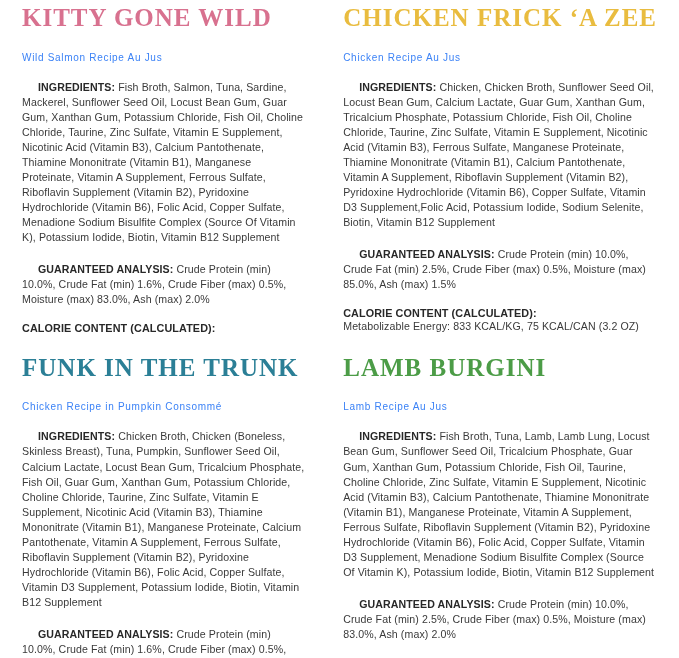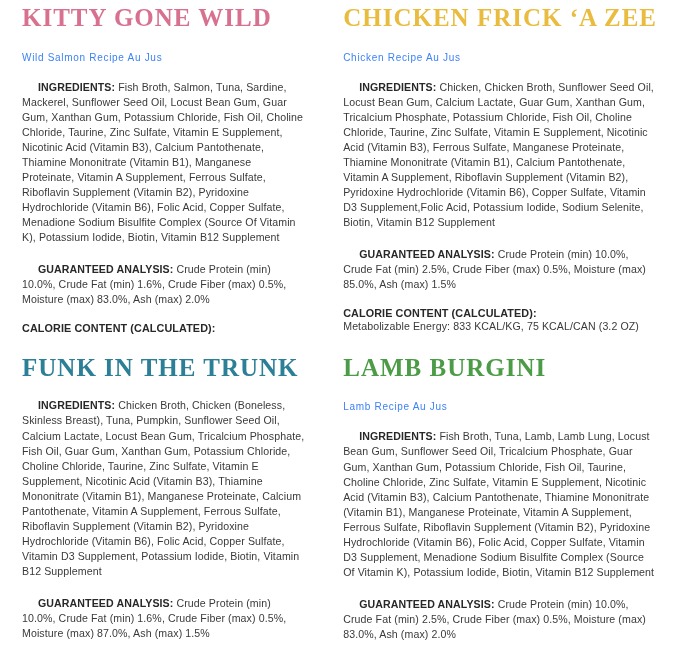--- a/index.html
+++ b/index.html
@@ -94,20 +94,21 @@
       <span>Crude Protein (min) 10.0%, Crude Fat (min) 2.5%, Crude Fiber (max) 0.5%, Moisture (max) 85.0%, Ash (max) 1.5%</span>
     </p>
     <div class="cal-block">
       <div class="cal-head">CALORIE CONTENT (CALCULATED):</div>
       <div class="cal-text">Metabolizable Energy: 833 KCAL/KG, 75 KCAL/CAN (3.2 OZ)</div>
     </div>
   </section>
 
   <section class="product">
     <h1 class="product-title" style="color: rgb(43, 127, 150);">FUNK IN THE TRUNK</h1>
+    <div class="product-subtitle">Chicken Recipe in Pumpkin Consommé</div>
     <p class="para">
       <strong>INGREDIENTS:</strong>
       <span>Chicken Broth, Chicken (Boneless, Skinless Breast), Tuna, Pumpkin, Sunflower Seed Oil, Calcium Lactate, Locust Bean Gum, Tricalcium Phosphate, Fish Oil, Guar Gum, Xanthan Gum, Potassium Chloride, Choline Chloride, Taurine, Zinc Sulfate, Vitamin E Supplement, Nicotinic Acid (Vitamin B3), Thiamine Mononitrate (Vitamin B1), Manganese Proteinate, Calcium Pantothenate, Vitamin A Supplement, Ferrous Sulfate, Riboflavin Supplement (Vitamin B2), Pyridoxine Hydrochloride (Vitamin B6), Folic Acid, Copper Sulfate, Vitamin D3 Supplement, Potassium Iodide, Biotin, Vitamin B12 Supplement</span>
     </p>
     <p class="para">
       <strong>GUARANTEED ANALYSIS:</strong>
       <span>Crude Protein (min) 10.0%, Crude Fat (min) 1.6%, Crude Fiber (max) 0.5%, Moisture (max) 87.0%, Ash (max) 1.5%</span>
     </p>
     <div class="cal-block">
       <div class="cal-head">CALORIE CONTENT (CALCULATED):</div>

